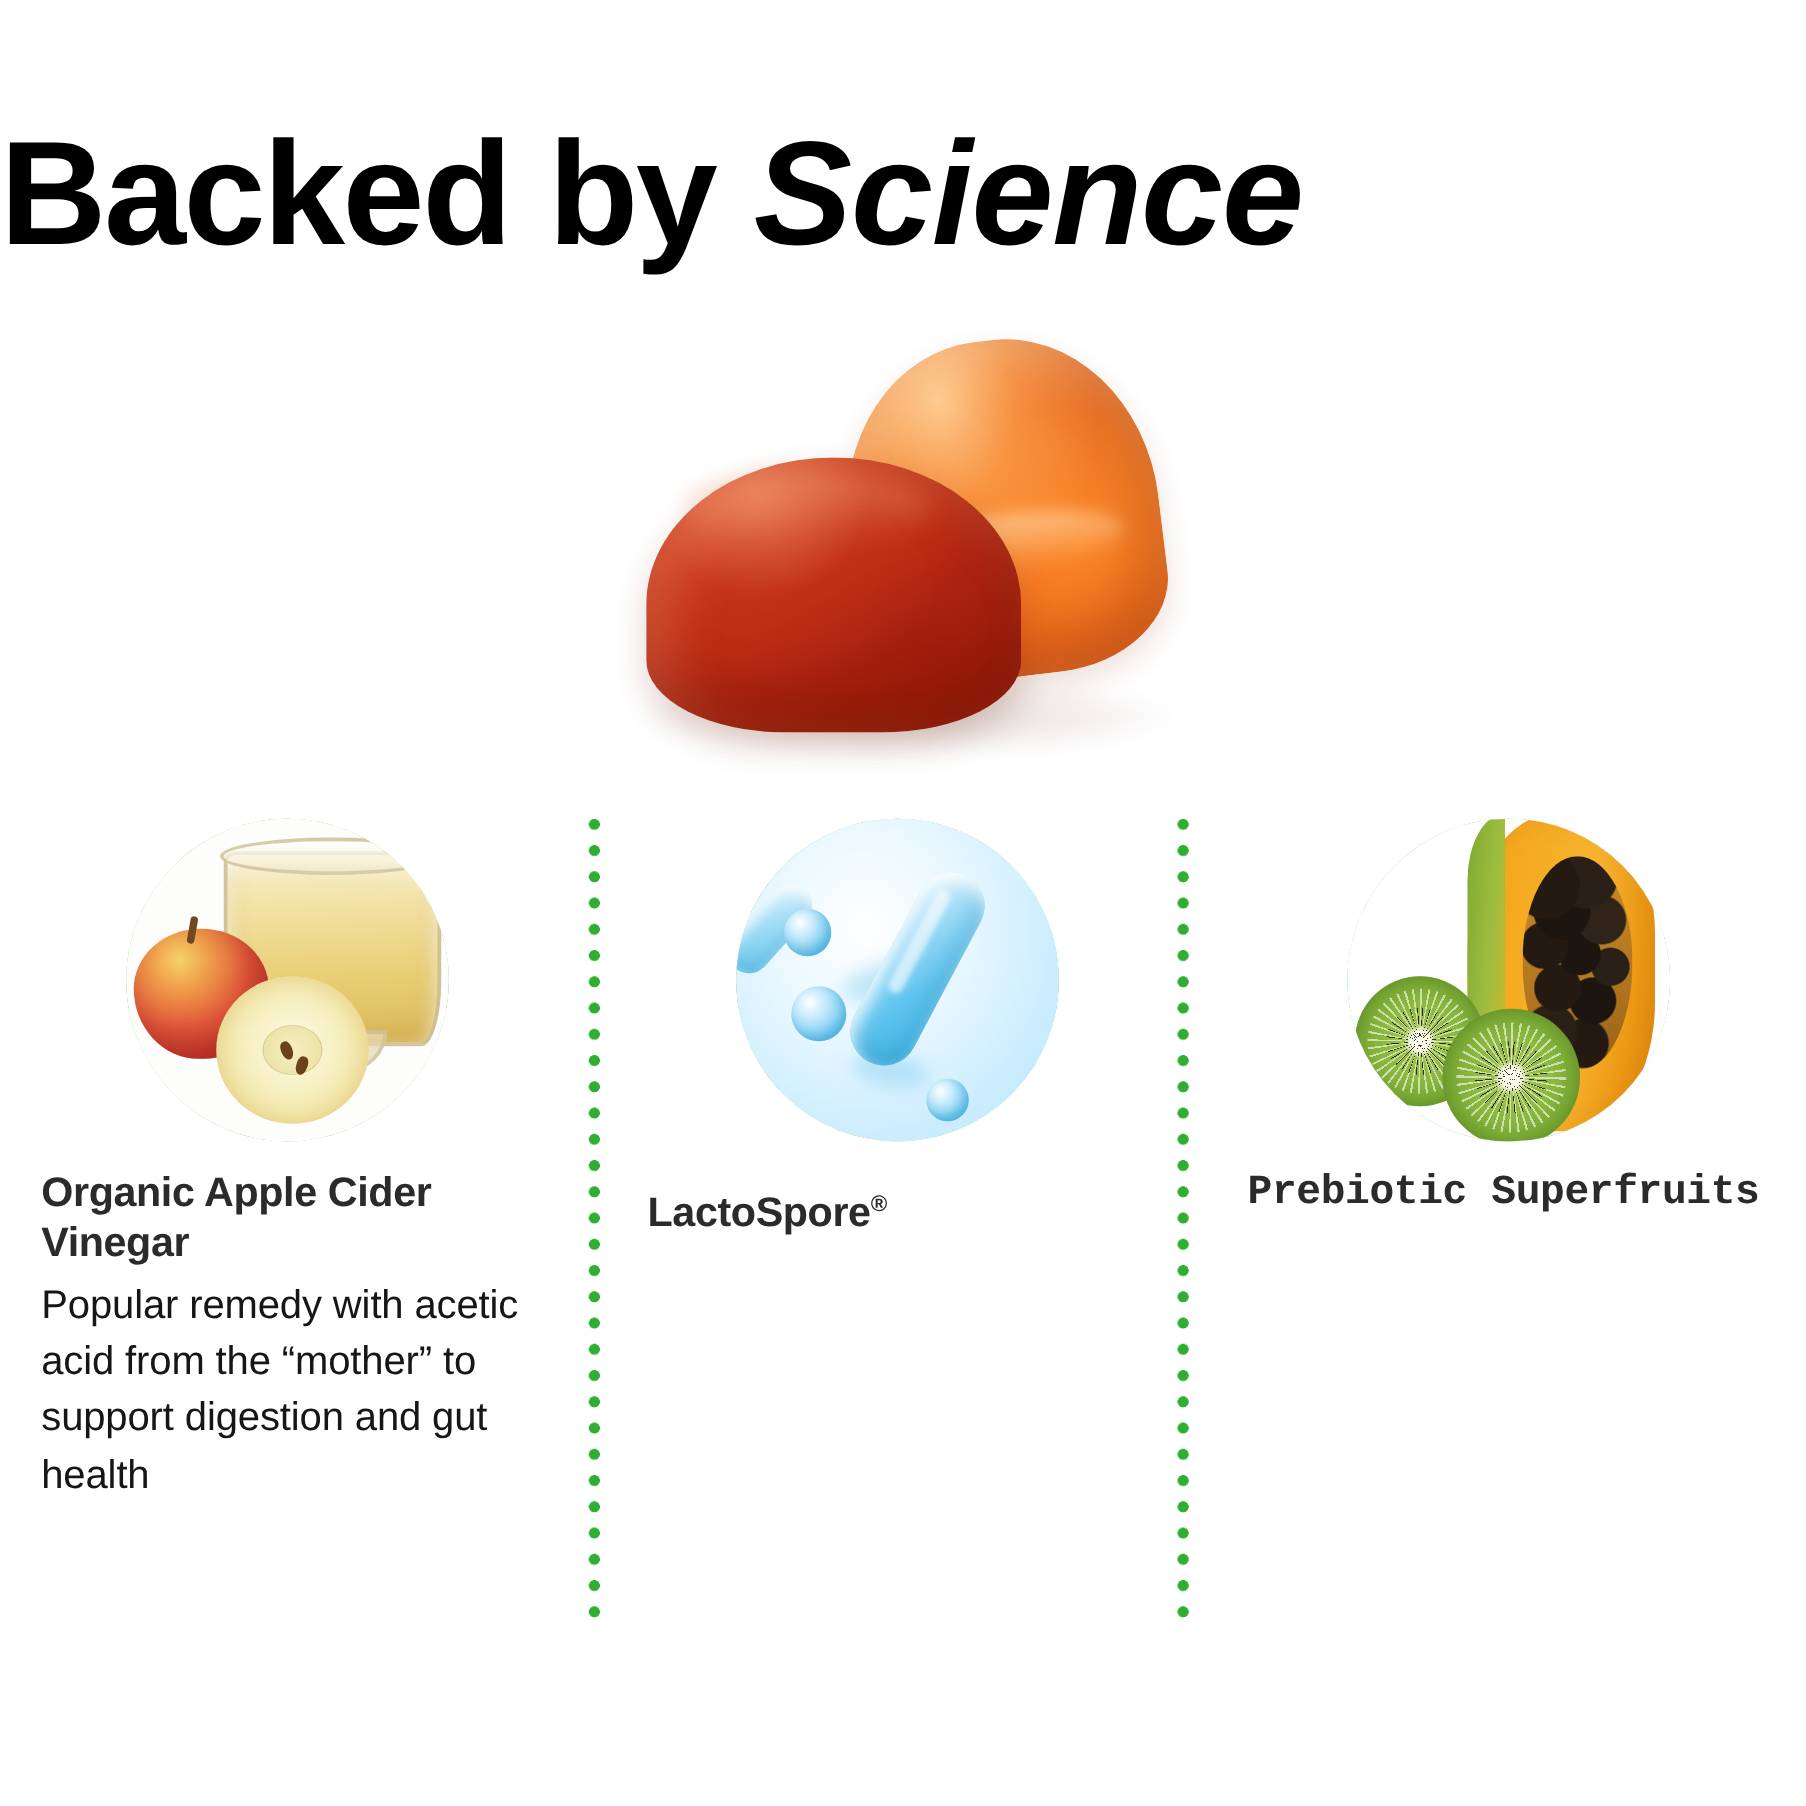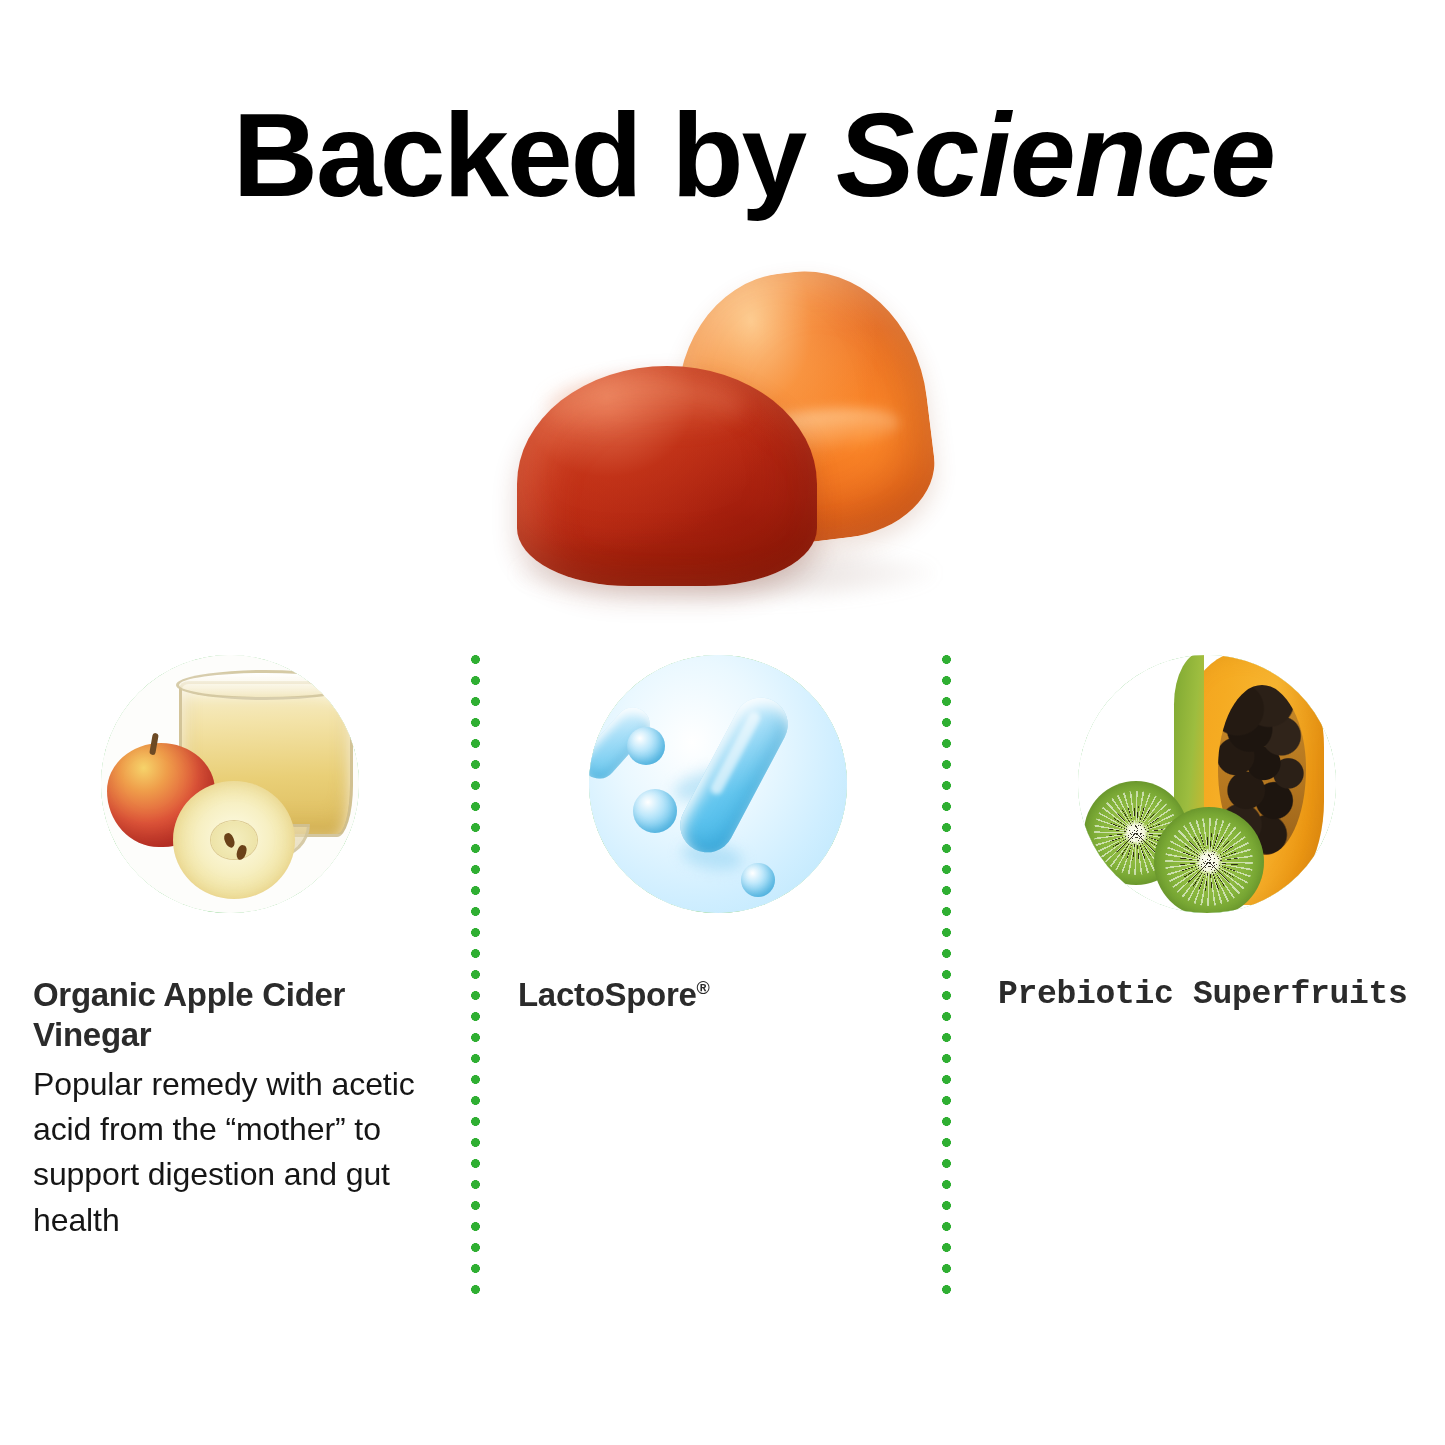--- a/index.html
+++ b/index.html
@@ -7,21 +7,21 @@
     width:1445px;height:1445px;
     background:#ffffff;
     font-family:"Liberation Sans", sans-serif;
     overflow:hidden;
     position:relative;
   }
 
   
   .title-wrap{
     position:absolute;left:0;top:96px;width:1275px;
-    text-align:right;
+    text-align:left;
   }
   .title{
     font-size:118px;
     line-height:1.0;
     font-weight:bold;
     color:#000000;
     letter-spacing:-2px;
     white-space:nowrap;
     display:inline-block;
   }
@@ -240,23 +240,23 @@
   .divider{
     position:absolute;top:655px;width:9px;height:648px;
     background-image:radial-gradient(circle at 4.5px 4.5px, var(--green) 0 4.2px, rgba(0,0,0,0) 4.6px);
     background-size:9px 21px;
     background-repeat:repeat-y;
   }
   #divider-1{left:471px;}
   #divider-2{left:942px;}
 
   
-  .col{position:absolute;top:975px;}
+  .col{position:absolute;top:934px;}
   #col-1{left:33px;width:420px;}
-  #col-2{left:518px;width:420px;}
+  #col-2{left:518px;width:420px;margin-top:16px;}
   #col-3{left:998px;width:434px;font-family:Liberation Mono, monospace;}
 
   .col h3{
     margin:0 0 6px 0;
     font-size:33px;
     line-height:1.22;
     font-weight:bold;
     color:#2b2b2b;
     letter-spacing:-0.3px;
   }

